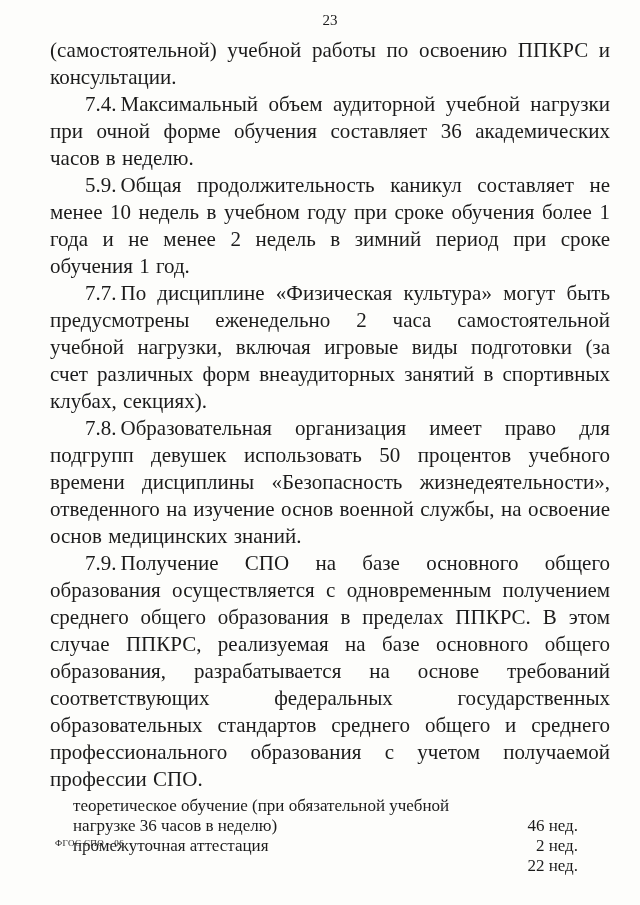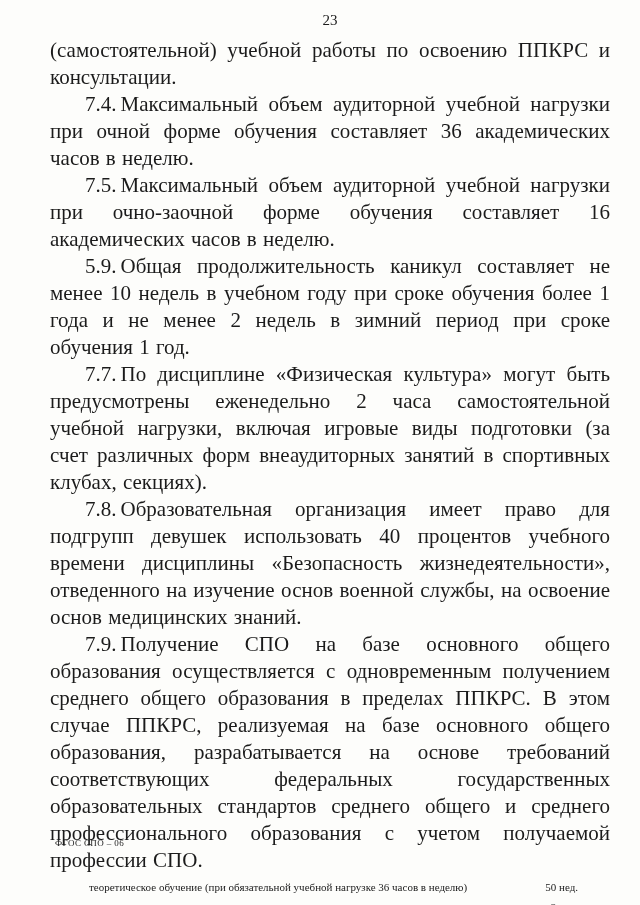--- a/index.html
+++ b/index.html
@@ -39,22 +39,22 @@
   p.noindent {
     text-indent: 0;
   }
   p.justify-last {
     text-align-last: justify;
   }
   .pnum {
     padding-right: 4px;
   }
   .breakdown {
-    margin: 3px 0 0 39px;
-    font-size: 11px;
+    margin: 3px 0 0 23px;
+    font-size: 17px;
     line-height: 20px;
   }
   .row {
     display: flex;
     align-items: flex-end;
   }
   .row .label {
     width: 428px;
   }
   .row .value {
@@ -79,35 +79,34 @@
 <body>
 
 <div class="page">
 
   <div class="page-number">23</div>
 
   <p class="body noindent">(самостоятельной) учебной работы по освоению ППКРС и консультации.</p>
 
   <p class="body"><span class="pnum">7.4.</span><span>Максимальный объем аудиторной учебной нагрузки при очной форме обучения составляет 36 академических часов в неделю.</span></p>
 
-  <p class="body"><span class="pnum">7.5.</span><span>Максимальный объем аудиторной учебной нагрузки при очно-заочной форме обучения составляет 16 академических часов в неделю.</span></p>
 
   <p class="body"><span class="pnum">5.9.</span><span>Общая продолжительность каникул составляет не менее 10 недель в учебном году при сроке обучения более 1 года и не менее 2 недель в зимний период при сроке обучения 1 год.</span></p>
 
   <p class="body"><span class="pnum">7.7.</span><span>По дисциплине «Физическая культура» могут быть предусмотрены еженедельно 2 часа самостоятельной учебной нагрузки, включая игровые виды подготовки (за счет различных форм внеаудиторных занятий в спортивных клубах, секциях).</span></p>
 
-  <p class="body"><span class="pnum">7.8.</span><span>Образовательная организация имеет право для подгрупп девушек использовать 40 процентов учебного времени дисциплины «Безопасность жизнедеятельности», отведенного на изучение основ военной службы, на освоение основ медицинских знаний.</span></p>
+  <p class="body"><span class="pnum">7.8.</span><span>Образовательная организация имеет право для подгрупп девушек использовать 50 процентов учебного времени дисциплины «Безопасность жизнедеятельности», отведенного на изучение основ военной службы, на освоение основ медицинских знаний.</span></p>
 
   <p class="body"><span class="pnum">7.9.</span><span>Получение СПО на базе основного общего образования осуществляется с одновременным получением среднего общего образования в пределах ППКРС. В этом случае ППКРС, реализуемая на базе основного общего образования, разрабатывается на основе требований соответствующих федеральных государственных образовательных стандартов среднего общего и среднего профессионального образования с учетом получаемой профессии СПО.</span></p>
 
 
   <div class="breakdown">
     <div class="row">
       <span class="label">теоретическое обучение (при обязательной учебной нагрузке 36 часов в неделю)</span>
-      <span class="value">50 нед.</span>
+      <span class="value">46 нед.</span>
     </div>
     <div class="row">
       <span class="label">промежуточная аттестация</span>
       <span class="value">2 нед.</span>
     </div>
     <div class="row">
       <span class="value">22 нед.</span>
     </div>
   </div>
 

